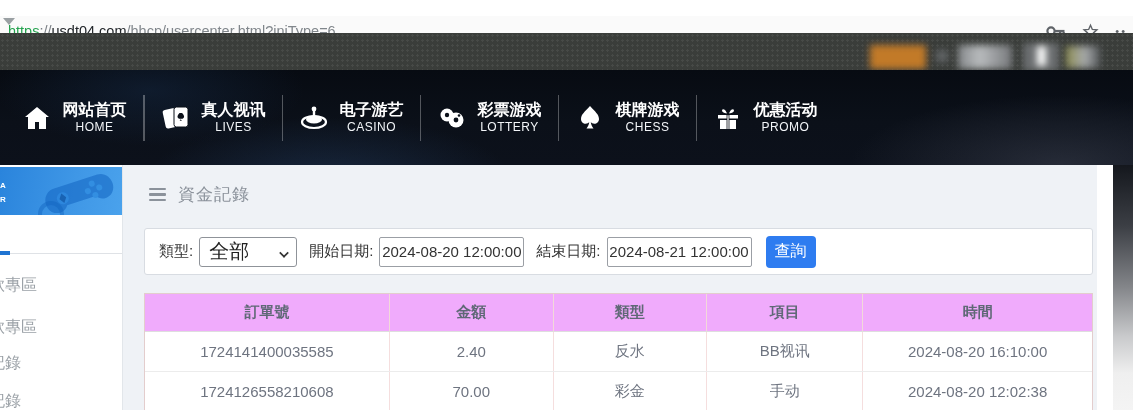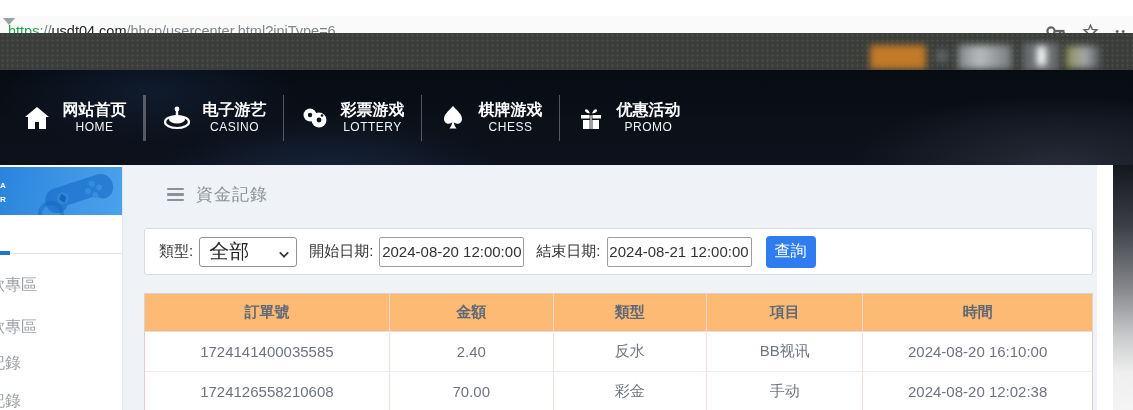--- a/index.html
+++ b/index.html
@@ -64,21 +64,21 @@
   .frag-a { left:0; top:14px; } .frag-r { left:0; top:28px; }
   .gamepad { position:absolute; right:6px; top:6px; opacity:.8; }
   .pad-ring { position:absolute; left:38px; top:34px; width:26px; height:26px; border-radius:50%;
     border:4px solid rgba(18,100,190,.45); }
   .side-rule { position:absolute; left:0; top:88px; width:122px; height:1px; background:#dfe2e6; }
   .side-rule::before { content:""; position:absolute; left:0; top:-2px; width:10px; height:4px; background:#1f74d2; }
   .side-item { position:absolute; left:-11px; width:140px; color:#9aa0a6; font-size:16px; white-space:nowrap; cursor:pointer; }
   .si-0 { top:110px; } .si-1 { top:152px; } .si-2 { top:188px; } .si-3 { top:226px; }
 
   
-  .main { position:absolute; left:122px; top:165px; width:975px; height:245px; background:#eff2f6; border-left:1px solid #e2e6ea;padding-left:18px; }
+  .main { position:absolute; left:122px; top:165px; width:975px; height:245px; background:#eff2f6; border-left:1px solid #e2e6ea; }
   .page-head { display:flex; align-items:center; gap:12px; padding:18px 0 0 26px; }
   .ham { display:flex; flex-direction:column; gap:3px; cursor:pointer; }
   .ham i { display:block; width:17px; height:2.5px; background:#8b929b; border-radius:1px; }
   .page-title { color:#8b929b; font-size:17px; letter-spacing:1px; }
 
   .filter-card { position:absolute; left:21px; top:63px; width:949px; height:47px; background:#fff;
     border:1px solid #d8dce2; border-radius:3px; display:flex; align-items:center; padding-left:14px; }
   .f-label { color:#333; font-size:15px; margin-right:6px; white-space:nowrap; }
   .type-select { position:relative; width:98px; height:30px; border:1px solid #8f9399; border-radius:3px;
     background:#fff; display:flex; align-items:center; padding-left:9px; margin-right:12px; cursor:pointer; }
@@ -87,21 +87,21 @@
     border-bottom:2px solid #333; transform:rotate(45deg) scale(.85); }
   .date-input { width:145px; height:30px; border:1px solid #9b9fa5; border-radius:2px; background:#fff;
     font-family:"Liberation Sans", sans-serif; font-size:15px; color:#333; text-align:center; margin-right:12px; }
   .query-btn { width:50px; height:32px; background:#2e7cf0; color:#fff; border:none; border-radius:4px;
     font-size:16px; font-family:"Liberation Sans", sans-serif; cursor:pointer; margin-left:2px; }
 
   .table-wrap { position:absolute; left:21px; top:128px; width:949px; height:130px;
     border:1px solid #e3cdcd; background:#fff; }
   table { width:100%; border-collapse:collapse; table-layout:fixed; }
   col.c0{width:25.8%} col.c1{width:17.3%} col.c2{width:16.2%} col.c3{width:16.5%} col.c4{width:24.2%}
-  thead th { height:37px; background:#fdba74; color:#5f6876; font-size:15px; font-weight:bold;
+  thead th { height:37px; background:#f0abfc; color:#5f6876; font-size:15px; font-weight:bold;
     border-right:1px solid #f2d9d9; border-bottom:1px solid #dedede; text-align:center; }
   thead th:last-child { border-right:none; }
   tbody td { height:40px; color:#6e7480; font-size:15px; text-align:center;
     border-right:1px solid #f5dede; border-bottom:1px solid #ececec; background:#fff; }
   tbody td:last-child { border-right:none; }
 </style>
 </head>
 <body>
 
 <div class="stage">
@@ -143,20 +143,33 @@
             <path d="M13 1L1 11h3v12h7v-7h4v7h7V11h3z" fill="#fff"></path>
           </svg>
       </span>
       <span class="txt">
           <span class="nav-zh">网站首页</span>
           <span class="nav-en">HOME</span>
         </span>
     </div>
     <div class="nav-div"></div>
     <div class="nav-div"></div>
+    <div class="nav-item">
+      <span class="nav-ic">
+        <svg width="28" height="26" viewBox="0 0 28 26">
+            <rect x="2" y="4" width="13" height="19" rx="2.5" fill="#fff" transform="rotate(-12 8 13)"></rect>
+            <rect x="12" y="2" width="14" height="20" rx="2.5" fill="#fff" stroke="#0b1019" stroke-width="1"></rect>
+            <path d="M19 7c-2.4 2.2-2.6 4.6-.9 5.6 1 .5 1.9.2 2.4-.4-.2 1.2-.7 1.9-1.4 2.6h2.4c-.7-.7-1.2-1.4-1.4-2.6.5.6 1.4.9 2.4.4 1.7-1 1.5-3.4-.9-5.6z" transform="translate(-1.5 1)" fill="#0b1019"></path>
+          </svg>
+      </span>
+      <span class="txt">
+          <span class="nav-zh">真人视讯</span>
+          <span class="nav-en">LIVES</span>
+        </span>
+    </div>
     <div class="nav-div"></div>
     <div class="nav-item">
       <span class="nav-ic">
         <svg width="28" height="26" viewBox="0 0 28 26">
             <ellipse cx="14" cy="17" rx="12" ry="6" fill="none" stroke="#fff" stroke-width="2.2"></ellipse>
             <ellipse cx="14" cy="14.5" rx="8" ry="4" fill="#fff"></ellipse>
             <rect x="12.8" y="5" width="2.4" height="8" fill="#fff"></rect>
             <circle cx="14" cy="4" r="2.4" fill="#fff"></circle>
           </svg>
       </span>

